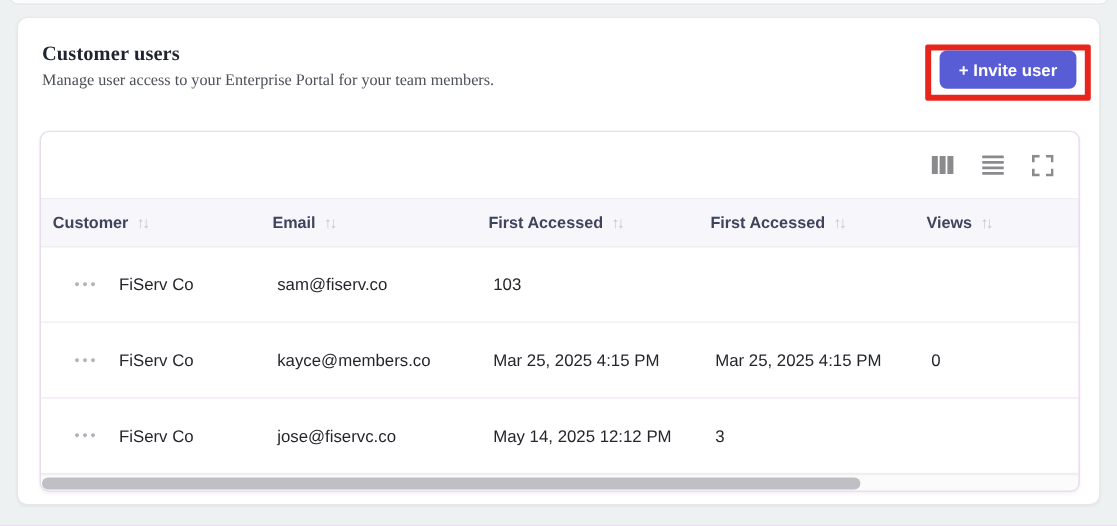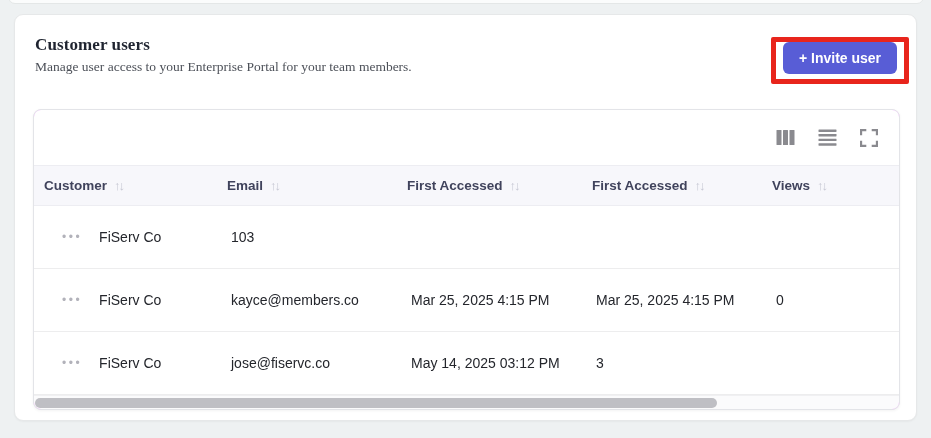--- a/index.html
+++ b/index.html
@@ -141,41 +141,42 @@
         <span>Views</span>
         <span class="sort-icon">↑↓</span>
       </div>
     </div>
 
     <div class="row">
       <div class="cell cell-customer">
         <span class="row-dots">•••</span>
         <span>FiServ Co</span>
       </div>
+      <div class="cell">sam@fiserv.co</div>
       <div class="cell">103</div>
     </div>
 
     <div class="row">
       <div class="cell cell-customer">
         <span class="row-dots">•••</span>
         <span>FiServ Co</span>
       </div>
       <div class="cell">kayce@members.co</div>
       <div class="cell">Mar 25, 2025 4:15 PM</div>
       <div class="cell">Mar 25, 2025 4:15 PM</div>
       <div class="cell">0</div>
     </div>
 
     <div class="row">
       <div class="cell cell-customer">
         <span class="row-dots">•••</span>
         <span>FiServ Co</span>
       </div>
       <div class="cell">jose@fiservc.co</div>
-      <div class="cell">May 14, 2025 03:12 PM</div>
+      <div class="cell">May 14, 2025 12:12 PM</div>
       <div class="cell">3</div>
     </div>
 
     <div class="hscroll">
       <div class="hscroll-thumb"></div>
     </div>
 
   </div>
 </div>
 

